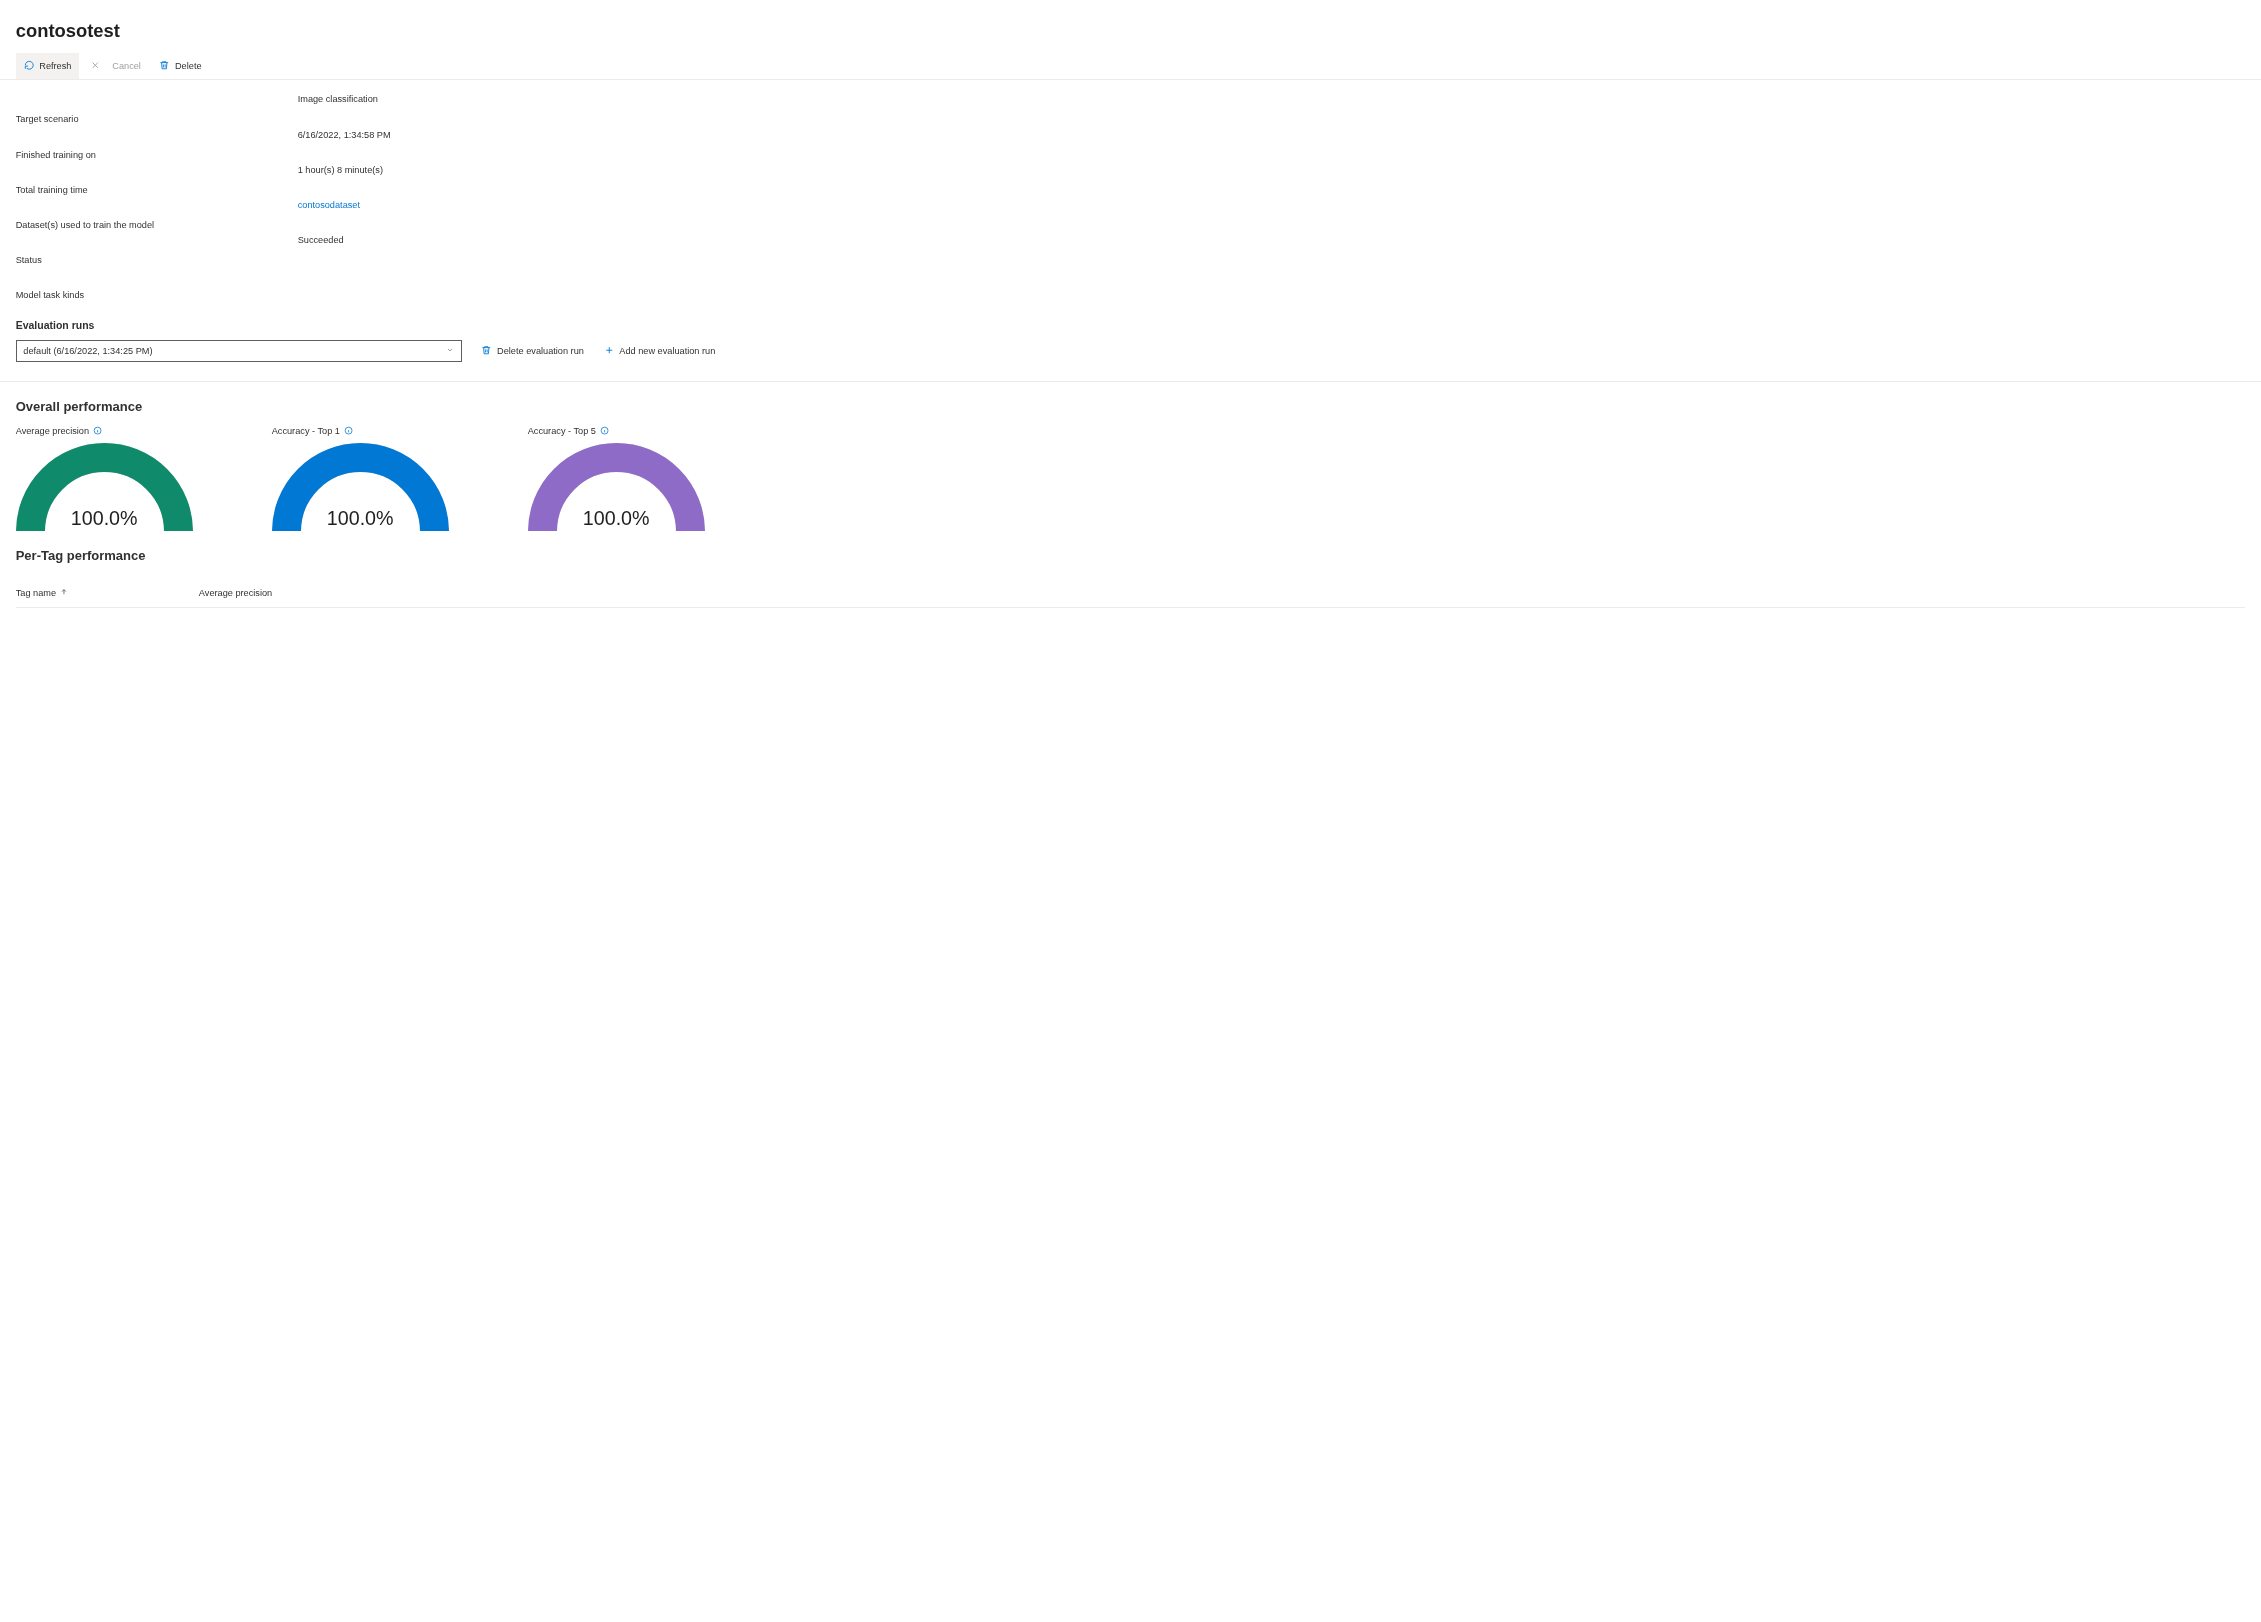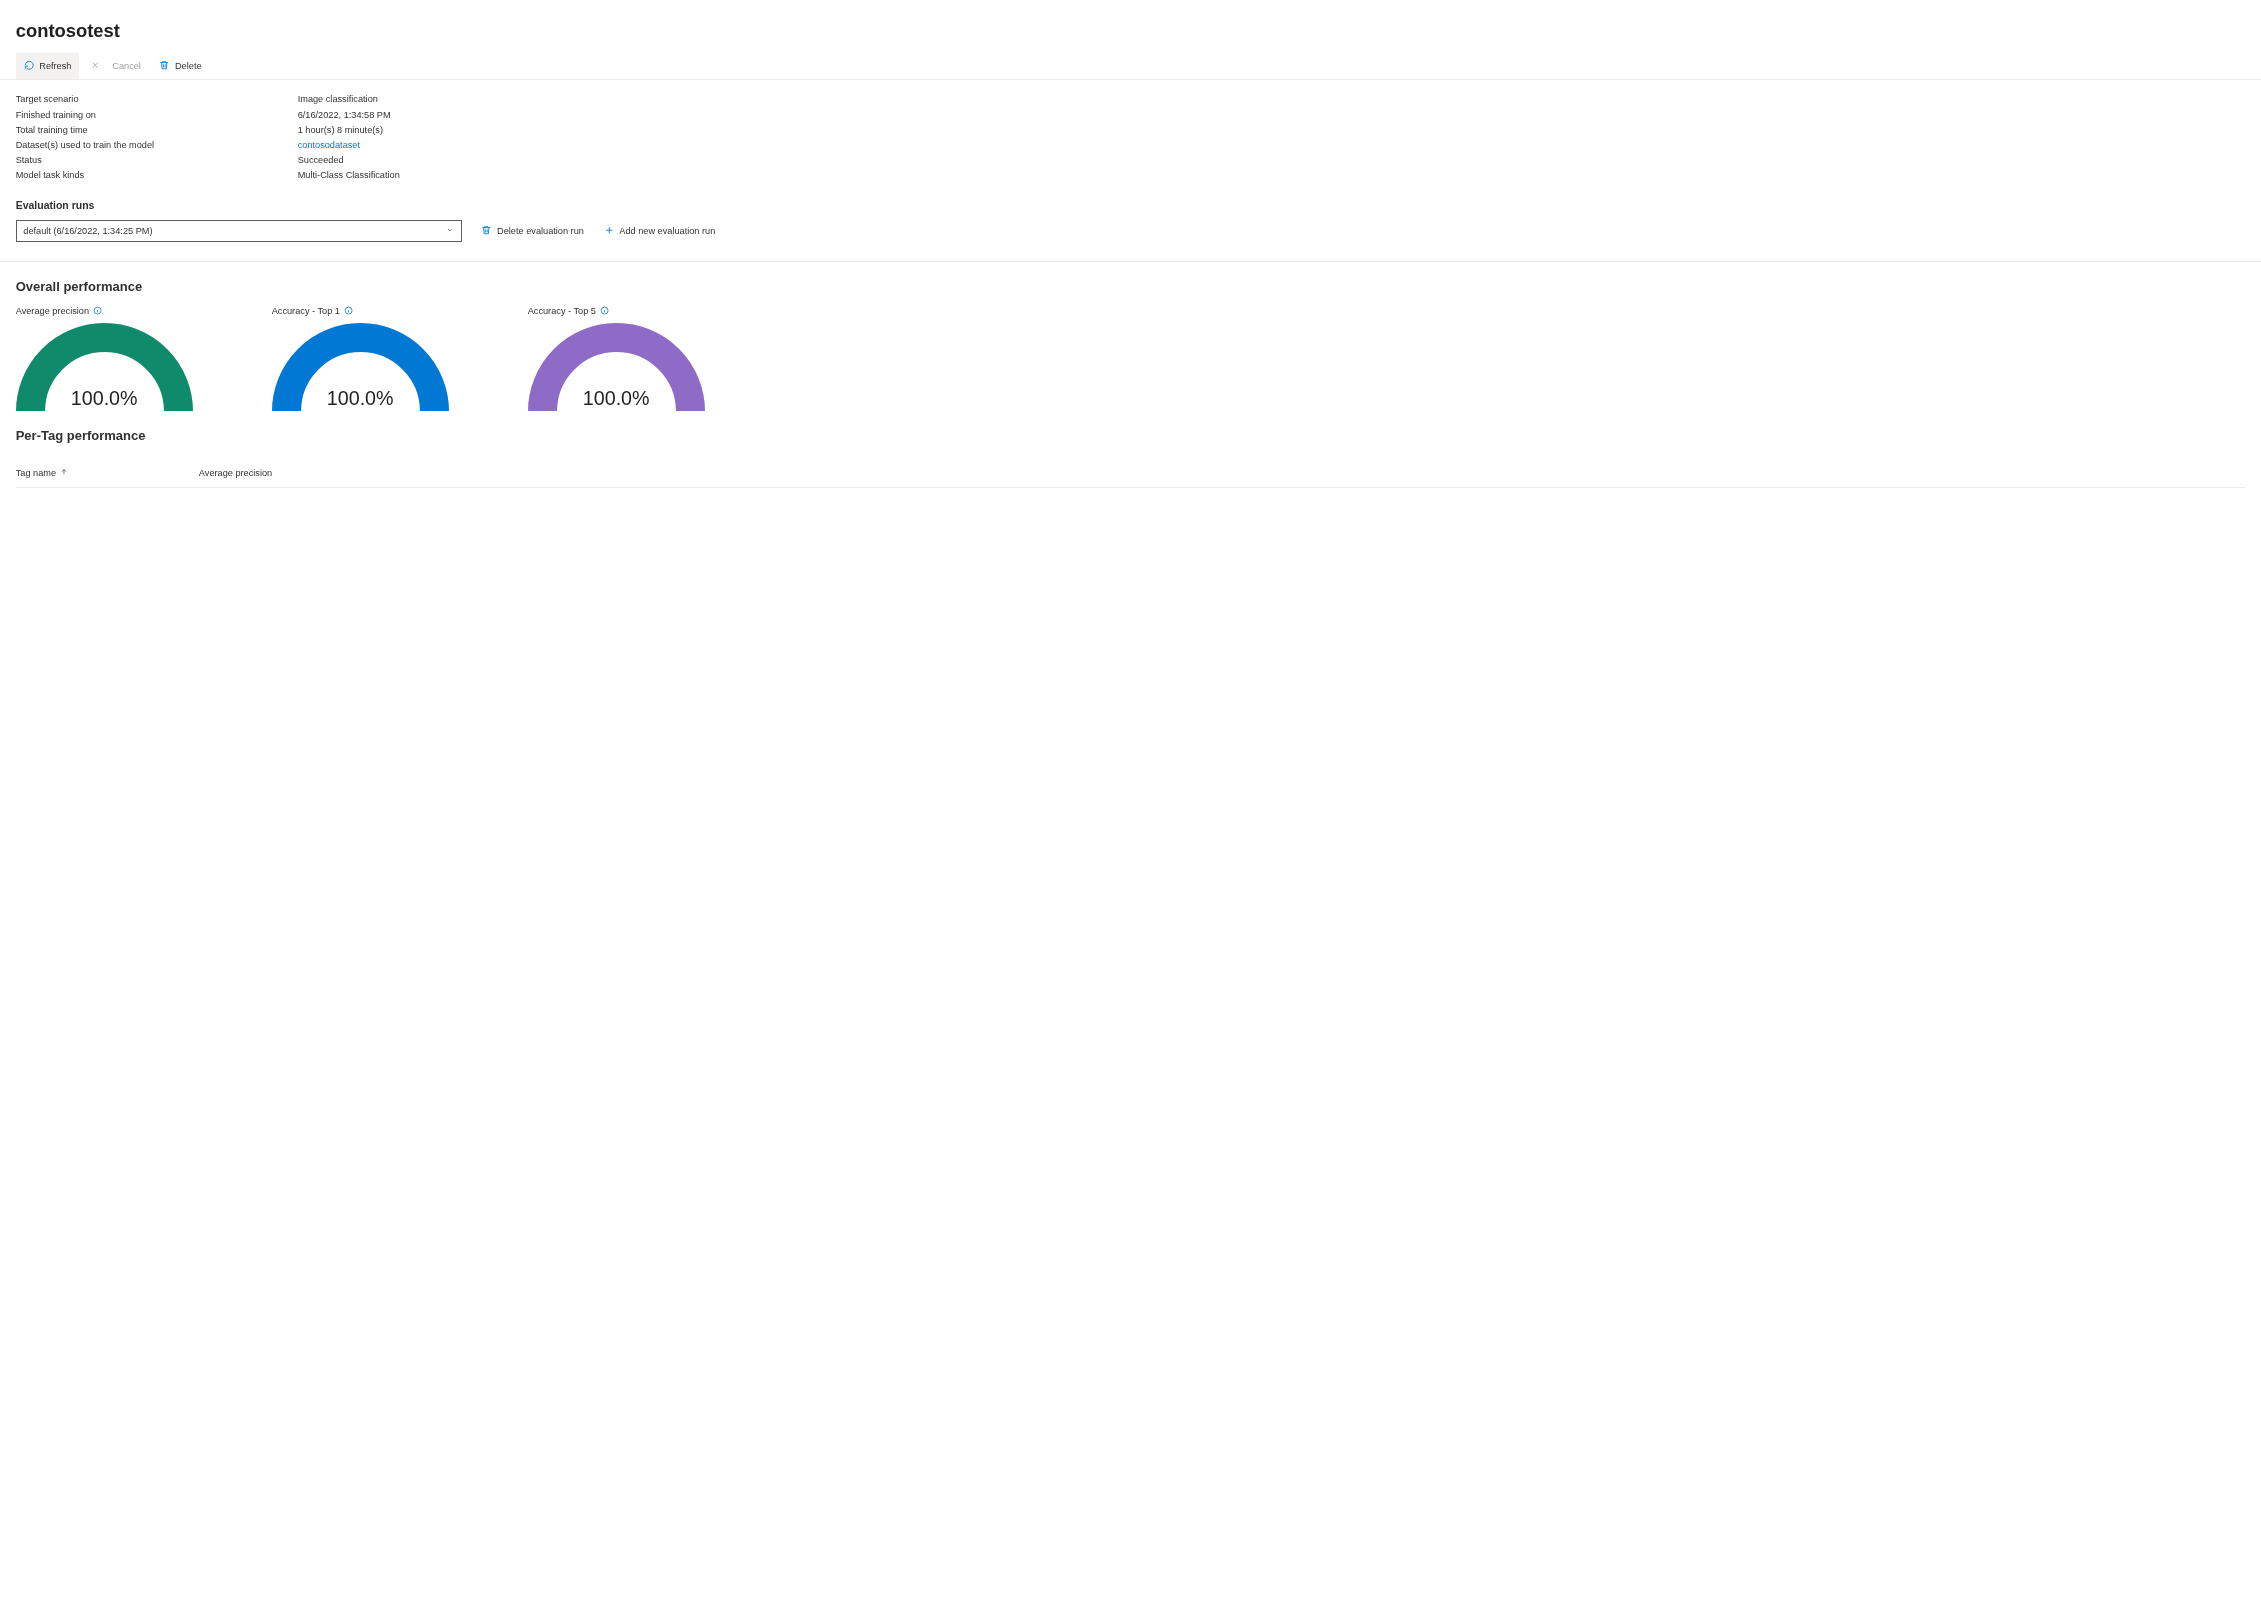--- a/index.html
+++ b/index.html
@@ -53,21 +53,21 @@
   .icon-blue svg { stroke: #0078d4; }
 
   .details {
     margin-top: 14.4px;
     display: grid;
     grid-template-columns: 282px 1fr;
     row-gap: 5.2px;
     font-size: 9.2px;
     color: #323130;
   }
-  .details .label { color: #323130; }
+  .details .label { color: #323130; margin-top: 20px; }
   .details .value { color: #323130; }
   .details .link { color: #0078d4; cursor: pointer; }
 
   .section-heading {
     font-size: 10.5px;
     font-weight: 600;
     margin: 18.4px 0 9.2px 0;
   }
 
   .eval-row {
@@ -216,21 +216,20 @@
     <div class="label">Total training time</div>
     <div class="value">1 hour(s) 8 minute(s)</div>
 
     <div class="label">Dataset(s) used to train the model</div>
     <div class="value link">contosodataset</div>
 
     <div class="label">Status</div>
     <div class="value">Succeeded</div>
 
     <div class="label">Model task kinds</div>
-    <div class="value">Multi-Class Classification</div>
   </div>
 
   <div class="section-heading">Evaluation runs</div>
 
   <div class="eval-row">
     <div class="select">
       <span>default (6/16/2022, 1:34:25 PM)</span>
       <span>
         <svg viewBox="0 0 24 24" fill="none" stroke="#605e5c" stroke-width="2">
             <path d="M6 9l6 6 6-6"></path>

